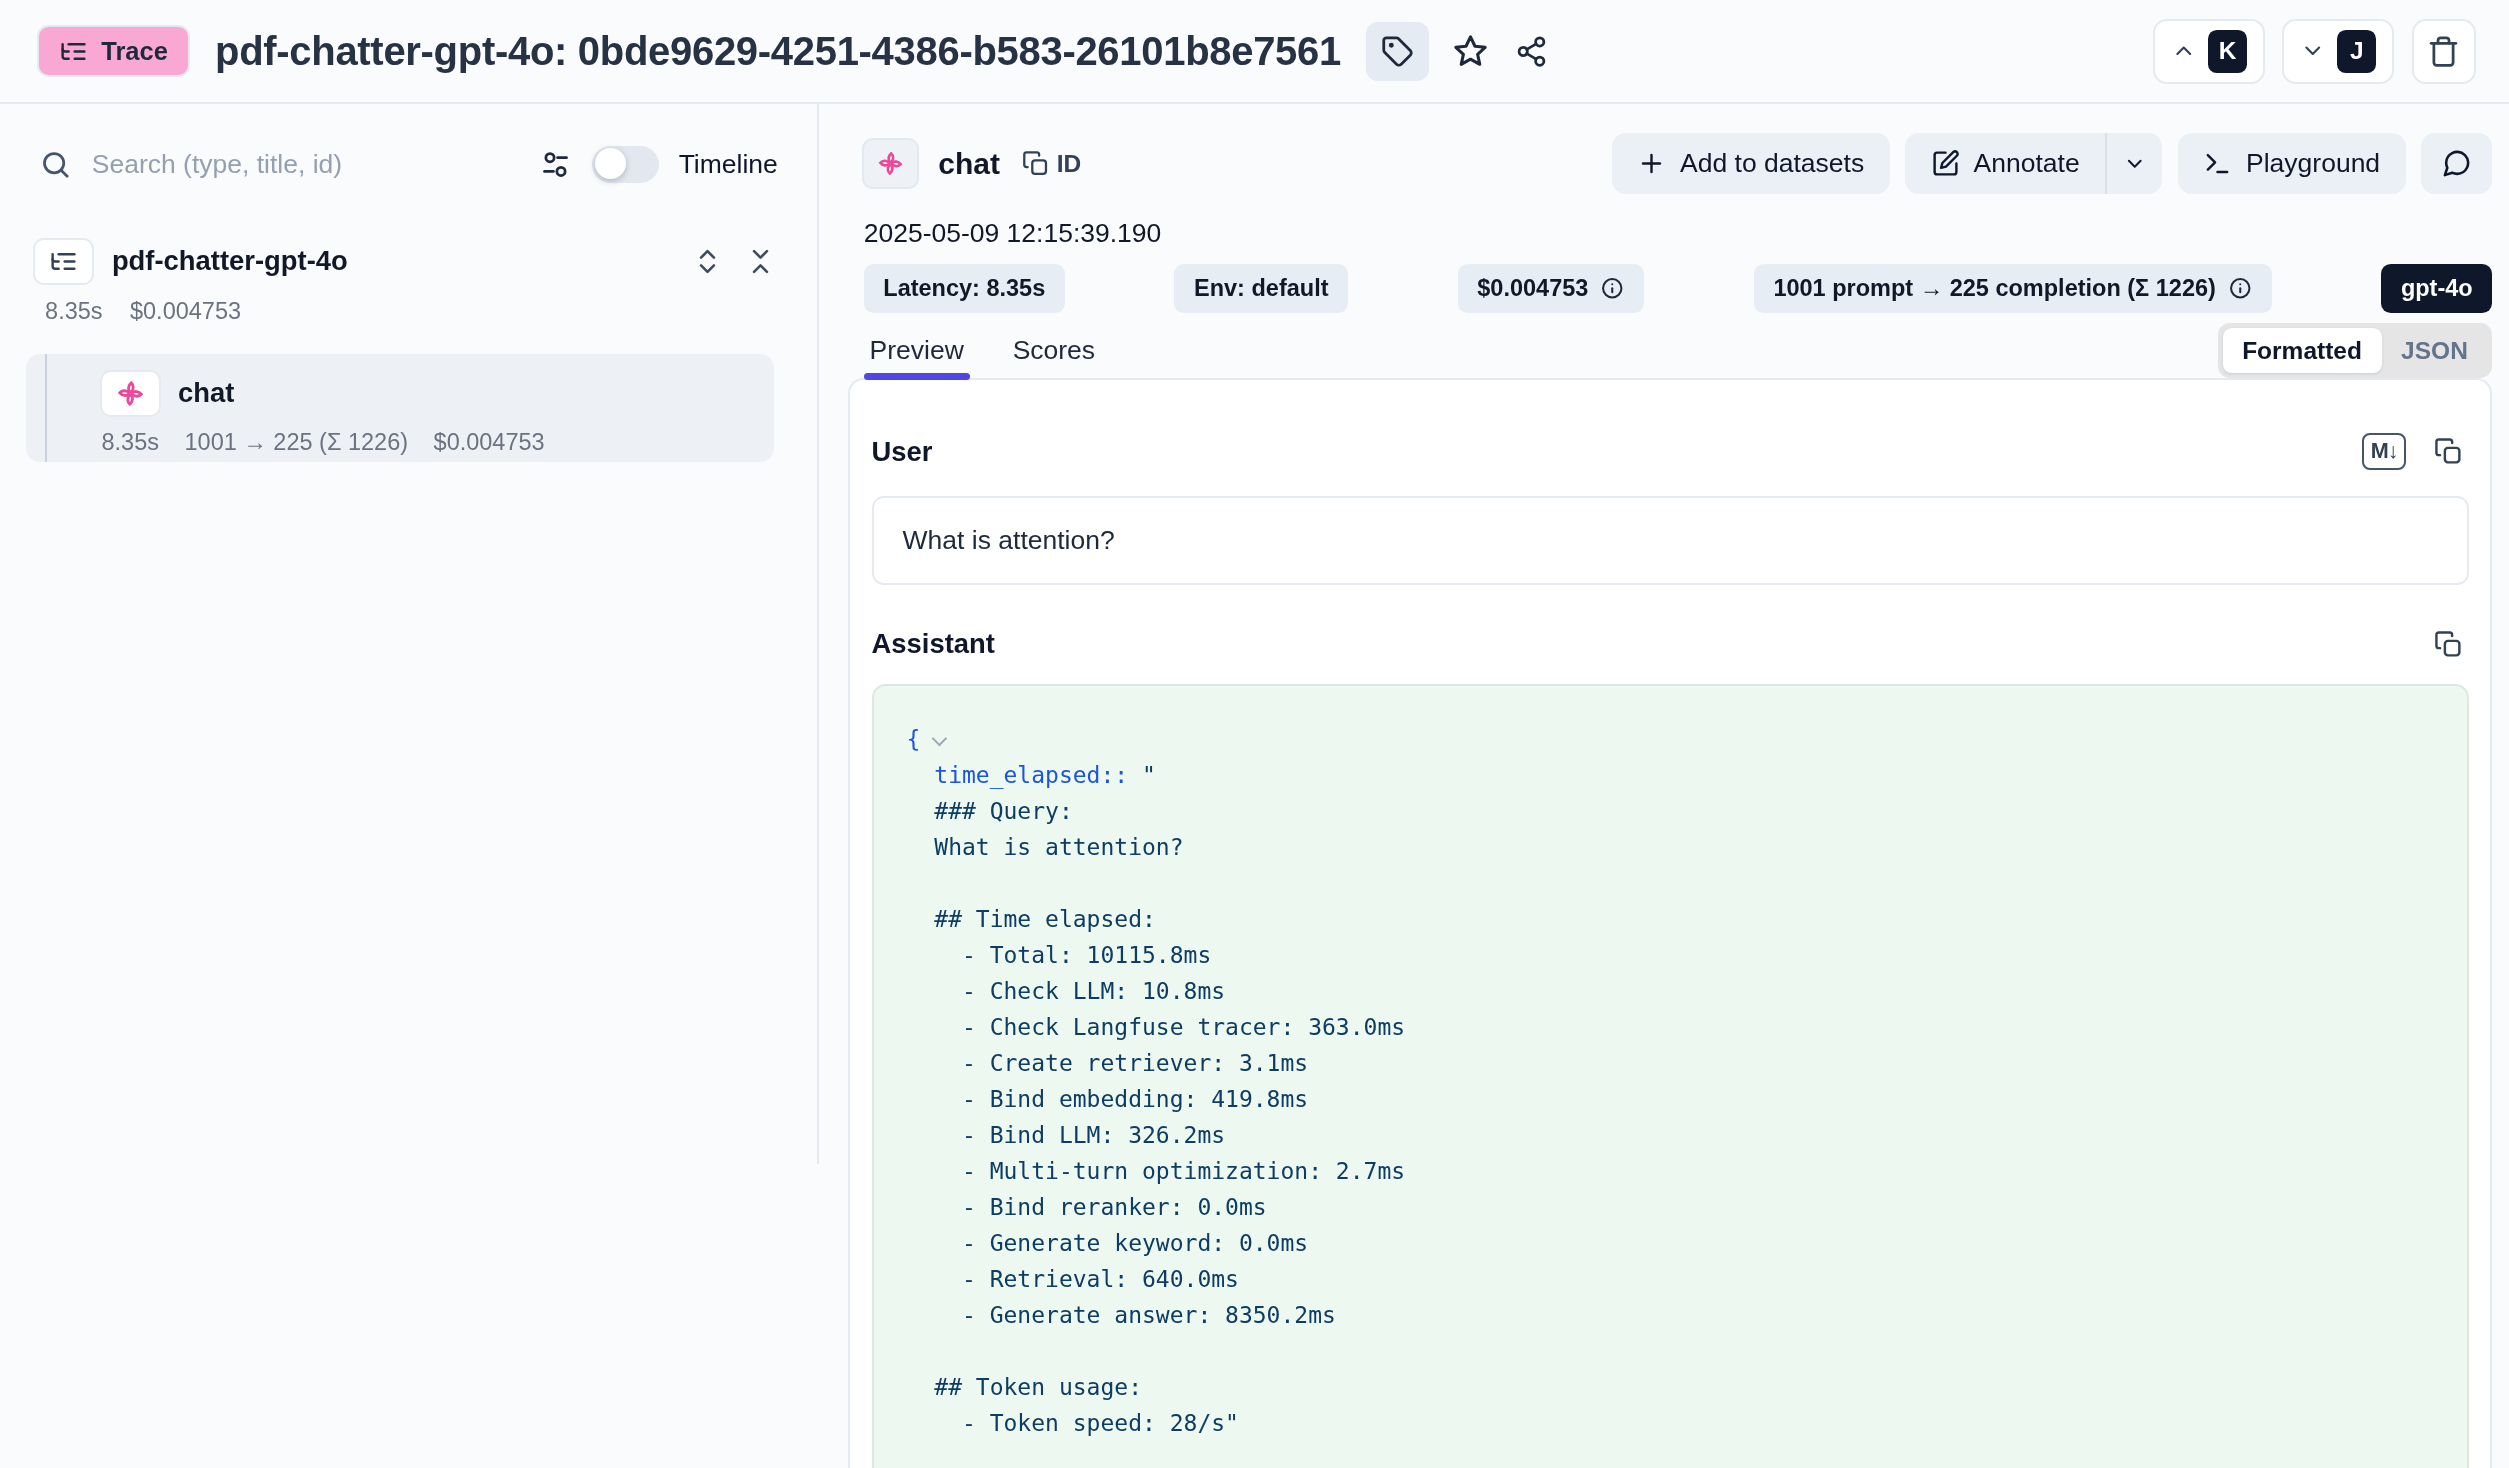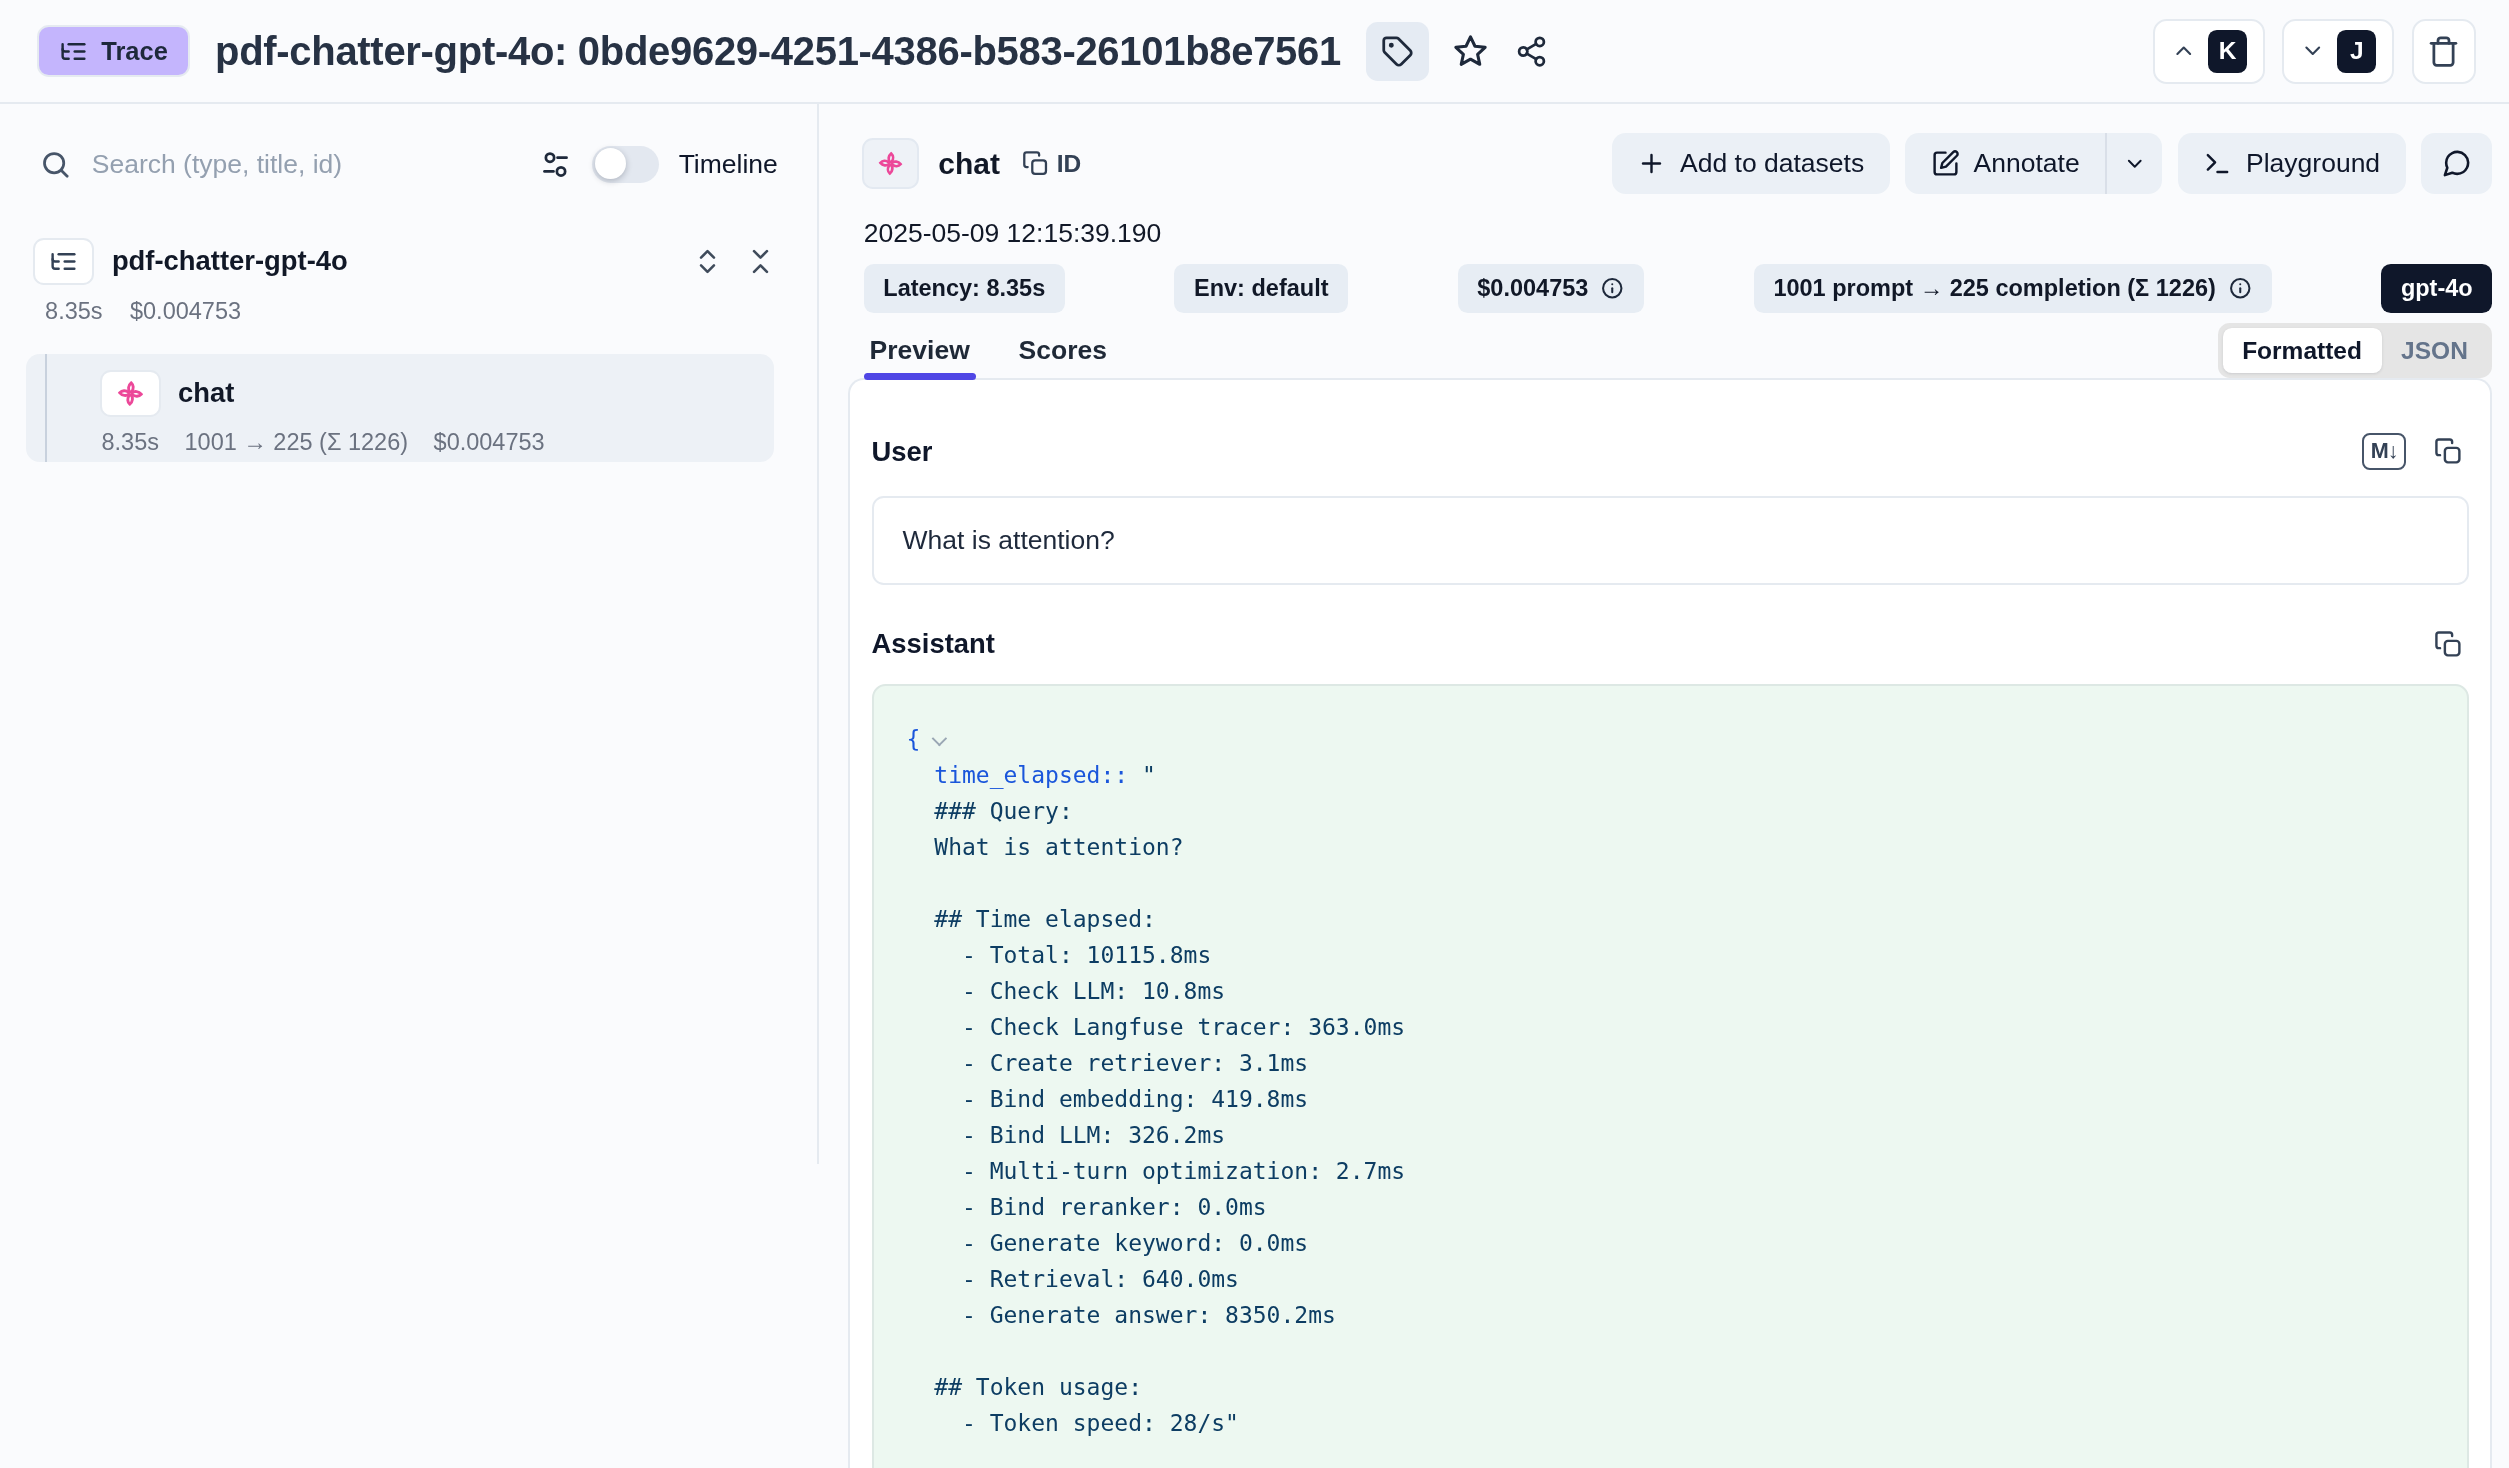--- a/index.html
+++ b/index.html
@@ -13,21 +13,21 @@
   .ic { stroke:currentColor; fill:none; stroke-width:2; stroke-linecap:round; stroke-linejoin:round; }
 
   
   .topbar {
     height:104px; display:flex; align-items:center; gap:25.5px;
     padding:0 33px 0 37px; background:#fafbfd;
     border-bottom:2px solid var(--border);
   }
   .trace-badge {
     display:flex; align-items:center; gap:13.7px;
-    background:#c4b5fd; border:2px solid var(--border); border-radius:11.8px;
+    background:#f9a8d4; border:2px solid var(--border); border-radius:11.8px;
     padding:9.8px 19.6px; font-size:25.5px; font-weight:600; color:#1e293b;
   }
   .topbar-title { font-size:40px; font-weight:700; color:#273244; letter-spacing:-0.3px; white-space:nowrap; }
   .tag-btn {
     width:63px; height:59px; border-radius:11.8px; background:#e5ebf3;
     display:flex; align-items:center; justify-content:center; color:#1e293b; cursor:pointer;
   }
   .ghost-btn { color:#1e293b; display:flex; align-items:center; justify-content:center; width:51px; height:51px; cursor:pointer; }
   .nav-group { margin-left:auto; display:flex; gap:17.6px; align-items:center; }
   .nav-btn {
@@ -113,21 +113,21 @@
   .badges { display:flex; align-items:center; gap:15.7px; margin:15.7px 0 0 15.7px;justify-content:space-between; }
   .badge {
     height:49px; display:flex; align-items:center; gap:11.8px;
     background:var(--chip); border-radius:9.8px; padding:0 19.6px;
     font-size:23.5px; font-weight:700; color:#111827; white-space:nowrap;
   }
   .badge.dark { background:var(--dark); color:#fff; }
   .badge .info { color:#1e293b; display:flex; cursor:pointer; }
 
   .tabs-row { display:flex; align-items:center; height:61px; margin:9.8px 0 0 0; position:relative; }
-  .tab { position:relative; height:100%; display:flex; align-items:center; padding:0 5.9px; margin-left:15.7px; font-size:26.5px; font-weight:700; color:#1f2937; cursor:pointer; }
+  .tab { position:relative; height:100%; display:flex; align-items:center; padding:0 5.9px; margin-left:15.7px; font-size:26.5px; font-weight:400; color:#1f2937; cursor:pointer; }
   .tab + .tab { margin-left:37px; }
   .tab.active::after {
     content:""; position:absolute; left:0; right:0; bottom:-2px; height:6.9px;
     background:var(--accent); border-radius:3.9px; z-index:2;
   }
   .seg { margin-left:auto; background:#e5e5e5; border-radius:11.8px; padding:4.9px; display:flex; align-items:flex-end; }
   .seg-item { font-size:24.5px; font-weight:600; color:#64748b; padding:8.8px 19.6px; border-radius:8.8px; cursor:pointer; }
   .seg-item.active { background:#fff; color:#0f172a; box-shadow:0 1px 2.9px rgba(15,23,42,.12); }
 
   .content-card {

